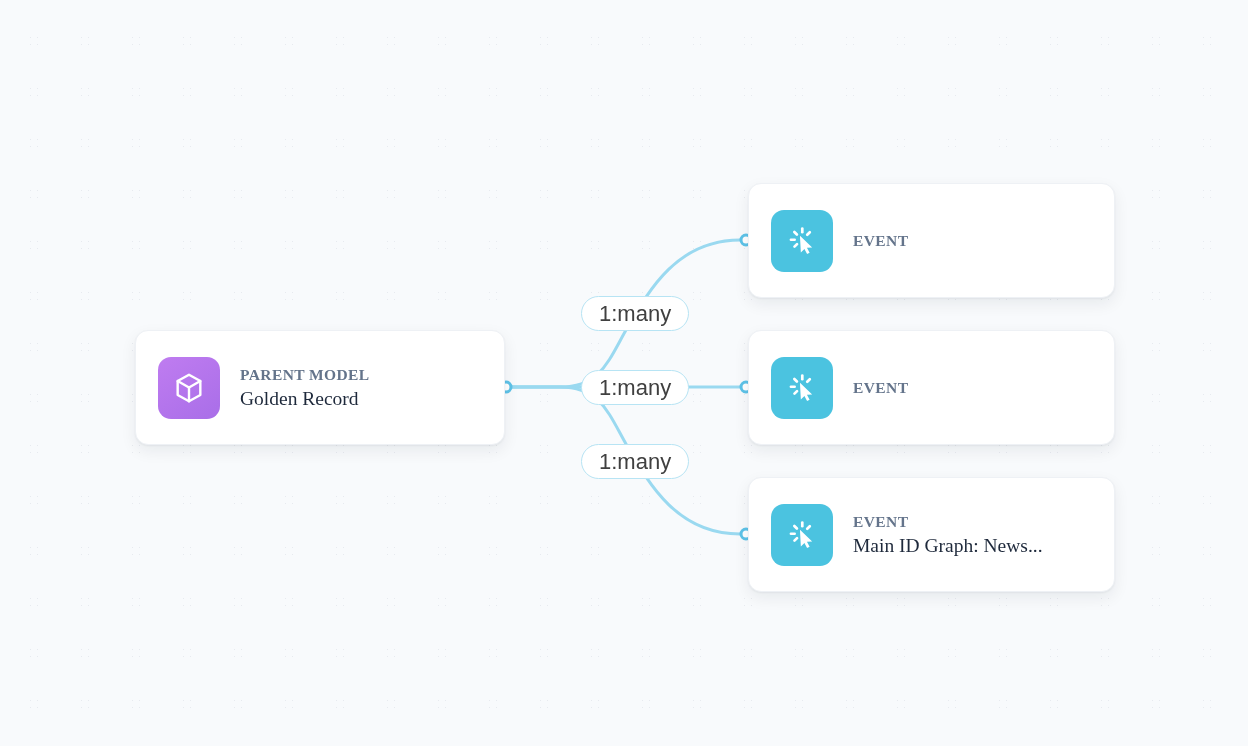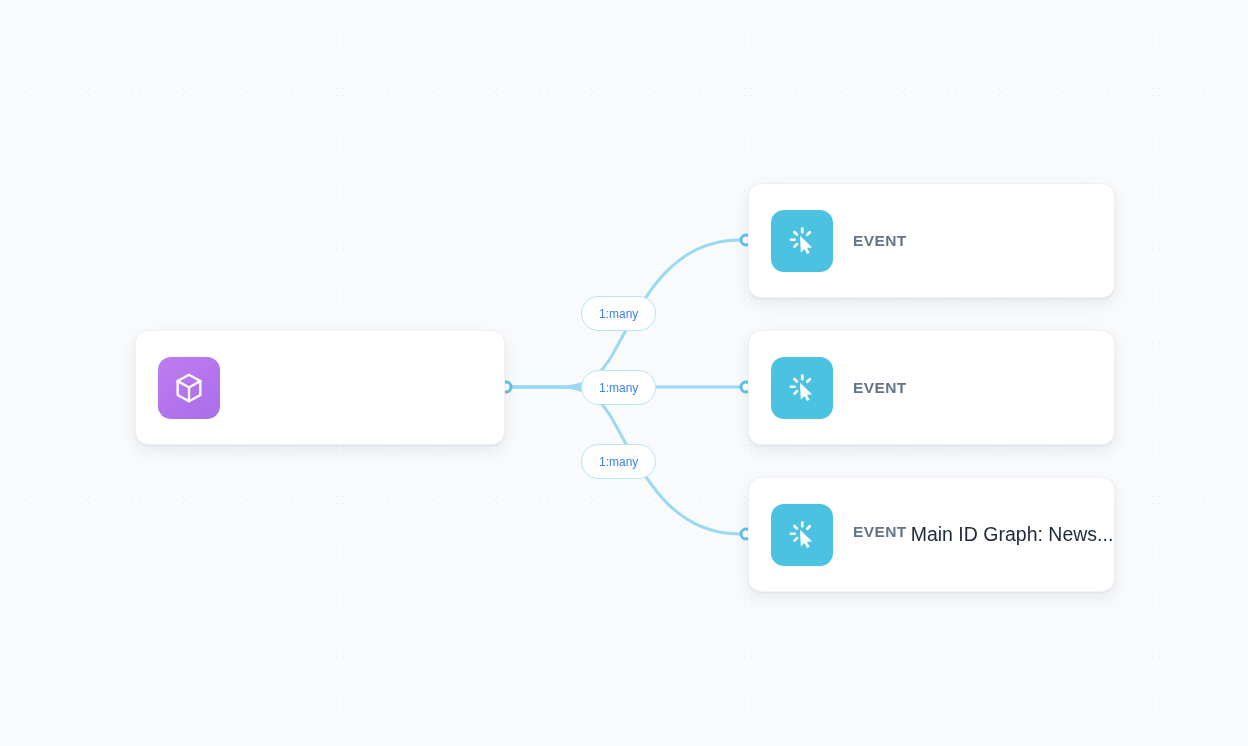--- a/index.html
+++ b/index.html
@@ -90,23 +90,24 @@
   .icon-parent-model {
     background: linear-gradient(145deg, #bf7cf0 0%, #a96ee8 100%);
   }
   .icon-event {
     background: #4bc3e0;
   }
 
   
   .node-text {
     display: flex;
-    flex-direction: row;
+    flex-direction: column;
     gap: 4px;
     min-width: 0;
+    font-family: Liberation Serif, serif;
   }
   .node-kicker {
     font-size: 15.5px;
     font-weight: 700;
     letter-spacing: 0.4px;
     color: #64748b;
     text-transform: uppercase;
     white-space: nowrap;
   }
   .node-title {
@@ -120,22 +121,22 @@
   .edge-pill {
     position: absolute;
     height: 35px;
     padding: 4px 17px;
     background: #ffffff;
     border: 1.6px solid #b7e4f4;
     border-radius: 18px;
     display: flex;
     align-items: center;
     justify-content: center;
-    font-size: 12px;
-    color: #3b82f6;
+    font-size: 22px;
+    color: #404040;
     white-space: nowrap;
   }
   #edge-pill-1 { left: 581px; top: 296px; }
   #edge-pill-2 { left: 581px; top: 370px; }
   #edge-pill-3 { left: 581px; top: 444px; }
 </style>
 </head>
 <body>
 
 <div id="canvas"></div>
@@ -158,20 +159,24 @@
 <div class="edge-pill" id="edge-pill-2">1:many</div>
 <div class="edge-pill" id="edge-pill-3">1:many</div>
 
 <div class="node-card" id="node-parent-model">
   <div class="node-icon icon-parent-model">
     <svg width="34" height="34" viewBox="0 0 24 24" fill="none" stroke="#ffffff" stroke-width="1.7" stroke-linecap="round" stroke-linejoin="round">
       <path d="M12 2.6 20 7.1v9.8L12 21.4 4 16.9V7.1z"></path>
       <path d="M4 7.1 12 11.7l8-4.6"></path>
       <path d="M12 11.7v9.7"></path>
     </svg>
+  </div>
+  <div class="node-text">
+    <div class="node-kicker">PARENT MODEL</div>
+    <div class="node-title">Golden Record</div>
   </div>
 </div>
 
 <div class="node-card" id="node-event-1">
   <div class="node-icon icon-event">
     <svg width="34" height="34" viewBox="0 0 24 24" fill="none" stroke="#ffffff" stroke-width="1.9" stroke-linecap="round">
       <path d="M12.2 3.2v2.6"></path>
       <path d="M6.6 5.6 8.4 7.4"></path>
       <path d="M4.2 11.1h2.6"></path>
       <path d="M17.5 5.8 15.7 7.6"></path>

